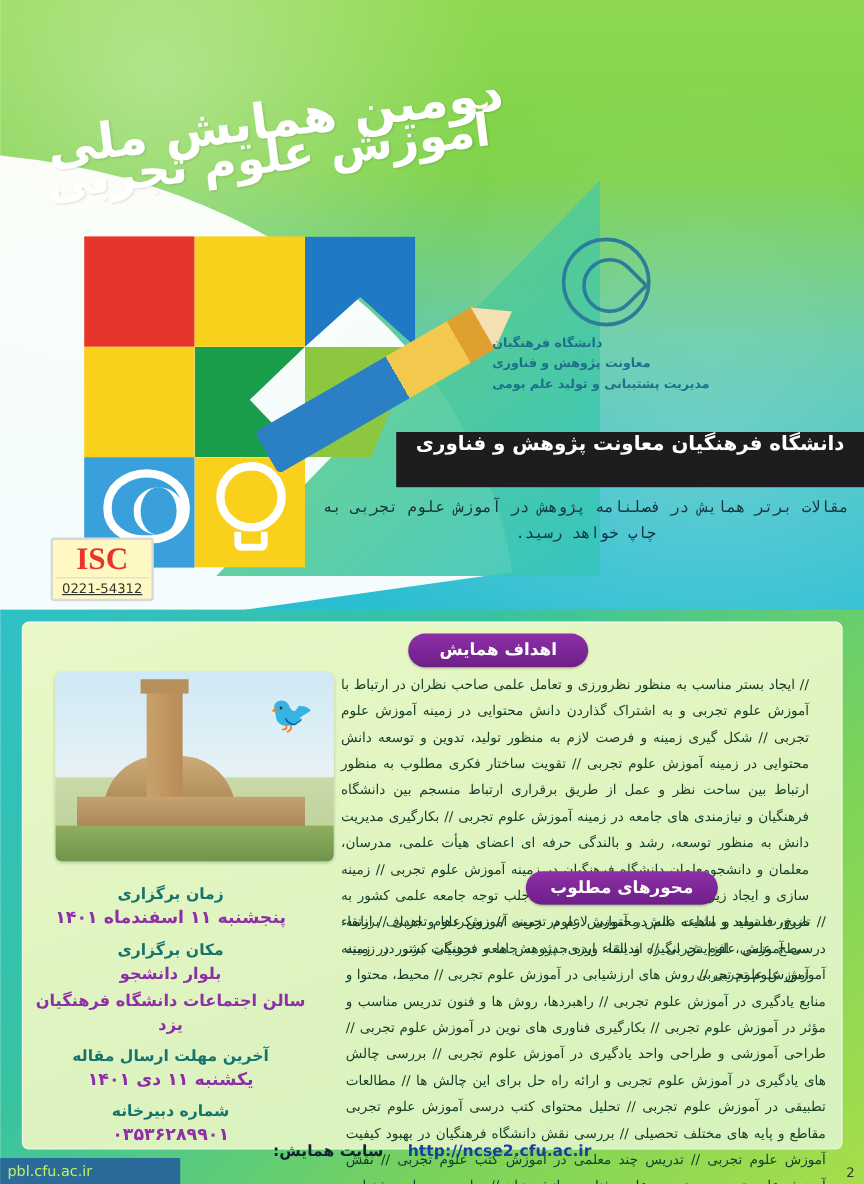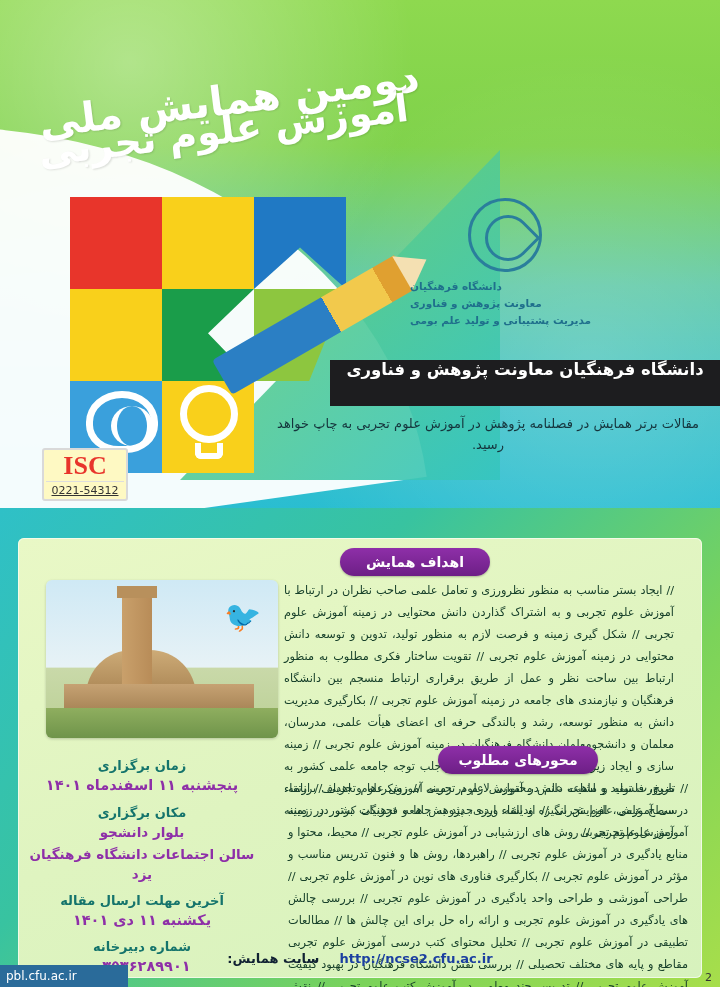--- a/index.html
+++ b/index.html
@@ -132,34 +132,33 @@
   .uni-line { font-size: 10.5px; line-height: 1.6; color:#1f6f8c; font-weight: bold; }
 
   
   .dark-banner {
     position: absolute; left: 330px; top: 360px; width: 390px; height: 46px;
     background: #1d1d1f; display: flex; justify-content: center;
   }
   .dark-banner span { color:#ffffff; font-size: 16.5px; font-weight: bold; }
   .note-line {
     position: absolute; left: 262px; top: 414px; width: 452px;
-    text-align: center; color:#15343c; font-size: 13px; line-height: 1.6;
+    text-align: center; color:#15343c; font-size: 13px; line-height: 1.6; font-family: Liberation Mono, monospace;
   }
 
   
   .bottom-panel {
     position: absolute; left: 0; top: 508px; width: 720px; height: 479px;
     background: linear-gradient(135deg,#2fc0c7 0%, #38c3a0 35%, #7bd35a 70%, #a7de4b 100%);
   }
   .panel-inner {
     position: absolute; left: 18px; top: 10px; width: 684px; height: 440px;
     background: linear-gradient(160deg,#e9f8c6 0%, #dff4c0 50%, #d7f2bd 100%);
     border-radius: 6px;
     box-shadow: inset 0 0 0 1px rgba(255,255,255,0.6);
-    margin-top: 20px;
   }
 
   .pill {
     position: absolute; height: 28px; border-radius: 14px;
     background: linear-gradient(180deg,#8e2fa8 0%, #6d1f86 100%);
     color:#ffffff; font-size: 14px; font-weight: bold;
     display:flex; align-items:center; justify-content:center;
     box-shadow: 0 1px 2px rgba(0,0,0,0.25);
   }
   .pill-goals { left: 322px; top: 10px; width: 150px; }
@@ -219,22 +218,22 @@
   .info-value.small { font-size: 13.5px; }
 
   .site-row {
     position: absolute; left: 0; top: 440px; width: 720px;
     text-align: center; direction: rtl;
   }
   .site-label { color:#123; font-size: 13px; font-weight: bold; }
   .site-url { color:#1b3fa0; font-size: 13px; font-weight: bold; direction: ltr; display:inline-block; }
 
   .footer-tag {
-    position: absolute; left: 0; bottom: 0; width: 128px; height: 22px;
-    background: #2a6b9a; color:#ffffff; font-size: 12px;
+    position: absolute; left: 0; bottom: 0; width: 150px; height: 22px;
+    background: #2a6b9a; color:#bef264; font-size: 12px;
     display:flex; align-items:center; padding-left: 6px; direction: ltr;
   }
   .page-num {
     position: absolute; right: 8px; bottom: 3px; font-size: 11px; color:#333;
   }
 </style>
 </head>
 <body>
 
 <div class="poster">

